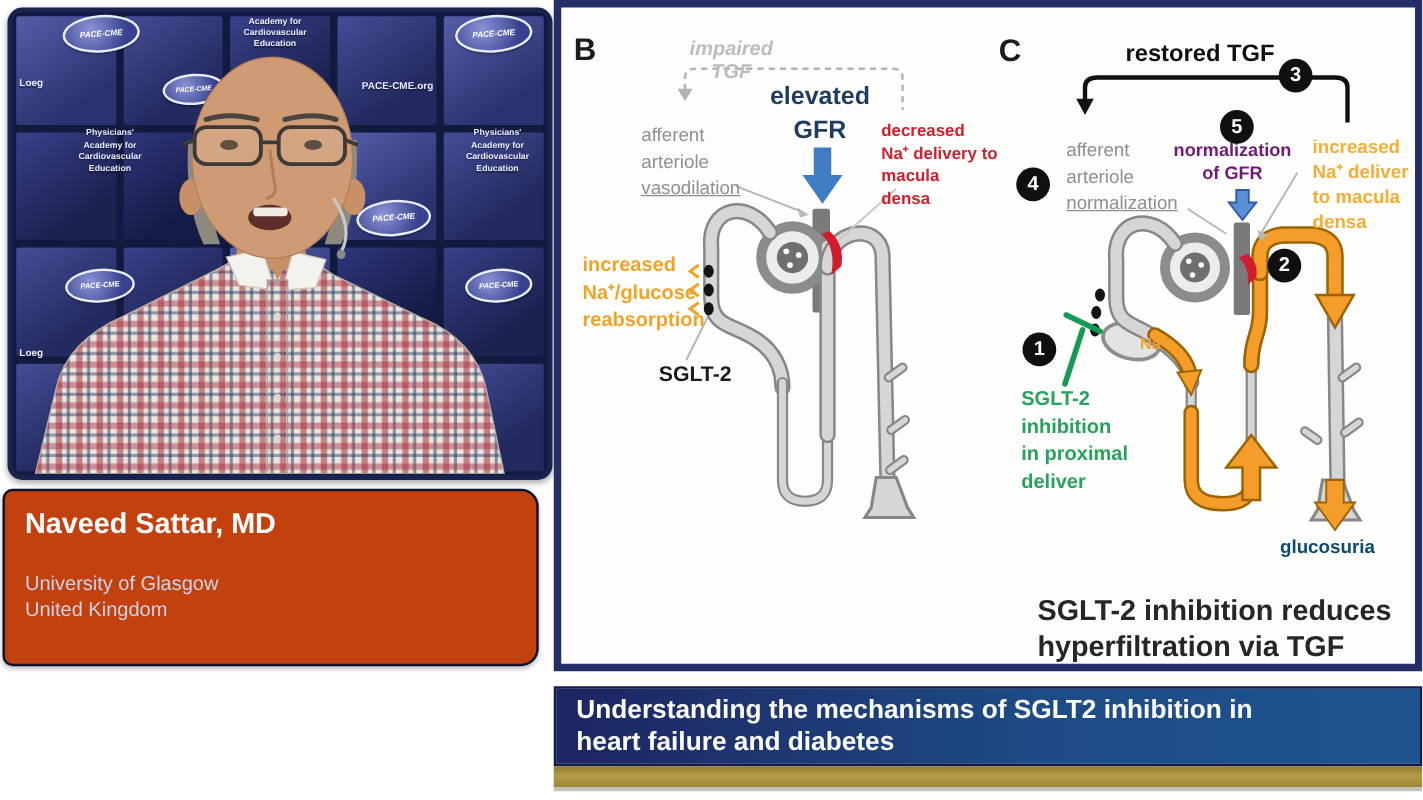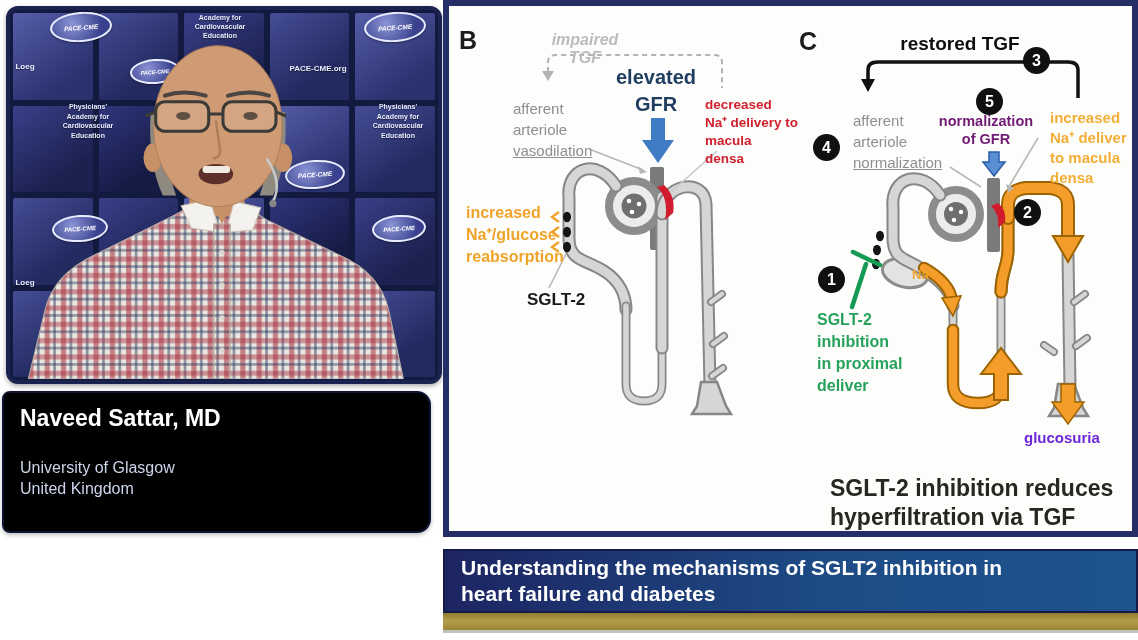--- a/index.html
+++ b/index.html
@@ -20,21 +20,21 @@
             text-shadow:0 1px 1px rgba(0,0,0,.5);}
   .bd-label span{display:block;}
   .pc-logo{position:absolute;z-index:2;border:2px solid #e8ecff;border-radius:50%;
            background:radial-gradient(circle at 35% 35%,#8b94d6,#39418e 72%);
            display:flex;align-items:center;justify-content:center;color:#fff;
            font-size:6.5px;font-weight:bold;font-style:italic;transform:rotate(-4deg);
            box-shadow:0 1px 2px rgba(0,0,0,.4);}
   #speaker-svg{position:absolute;inset:0;z-index:3;}
 
   
-  #name-card{left:2px;top:391px;width:429px;height:142px;background:#000000;
+  #name-card{left:2px;top:391px;width:429px;height:142px;background:#c2410c;
              border:2px solid #0d1434;border-radius:8px 14px 14px 8px;box-sizing:border-box;
              box-shadow:0 2px 4px rgba(0,0,0,.25);}
   #name-card .name{position:absolute;left:16px;top:12px;color:#fff;font-size:23px;font-weight:bold;}
   #name-card .affil{position:absolute;left:16px;top:64px;color:#ccd4ea;font-size:16px;line-height:21px;}
   #name-card .affil span{display:block;}
 
   
   #slide-panel{left:443px;top:0;width:695px;height:537px;border:6px solid #262e68;
                box-sizing:border-box;background:#fdfdfc;}
   #diagram-svg{left:0;top:0;width:1138px;height:640px;pointer-events:none;z-index:5;}
@@ -351,21 +351,21 @@
     <span>to macula</span>
     <span>densa</span>
   </div>
   <div class="lbl" style="left:817px;top:309px;font-size:16px;line-height:22px;color:#27a25c;">
     <span>SGLT-2</span>
     <span>inhibition</span>
     <span>in proximal</span>
     <span>deliver</span>
   </div>
   <div class="lbl" style="left:892px;top:265px;font-size:13px;color:#f0a329;padding-left:20px;">Na⁺</div>
-  <div class="lbl" style="left:1024px;top:429px;font-size:15px;color:#6d28d9;">glucosuria</div>
+  <div class="lbl" style="left:1024px;top:429px;font-size:15px;color:#0c4a6e;">glucosuria</div>
   <div class="caption" style="left:830px;top:458px;font-size:23px;line-height:29px;margin-top:16px;">
     <span>SGLT-2 inhibition reduces</span>
     <span>hyperfiltration via TGF</span>
   </div>
 
   <div class="step" style="left:818px;top:266px;">1</div>
   <div class="step" style="left:1014px;top:199px;">2</div>
   <div class="step" style="left:1023px;top:47px;">3</div>
   <div class="step" style="left:813px;top:134px;">4</div>
   <div class="step" style="left:976px;top:88px;">5</div>

